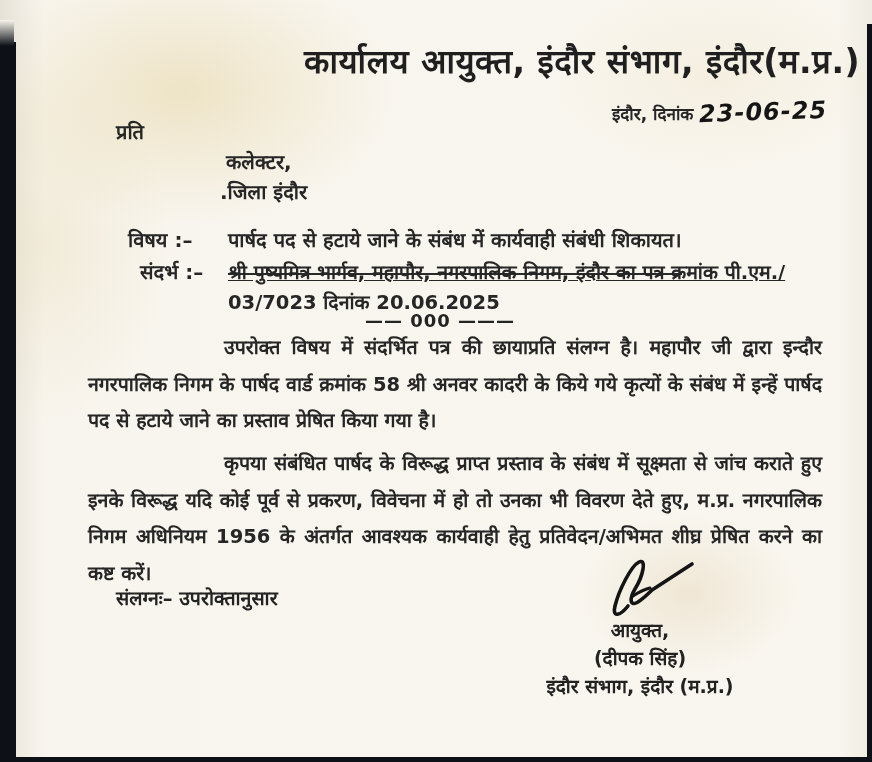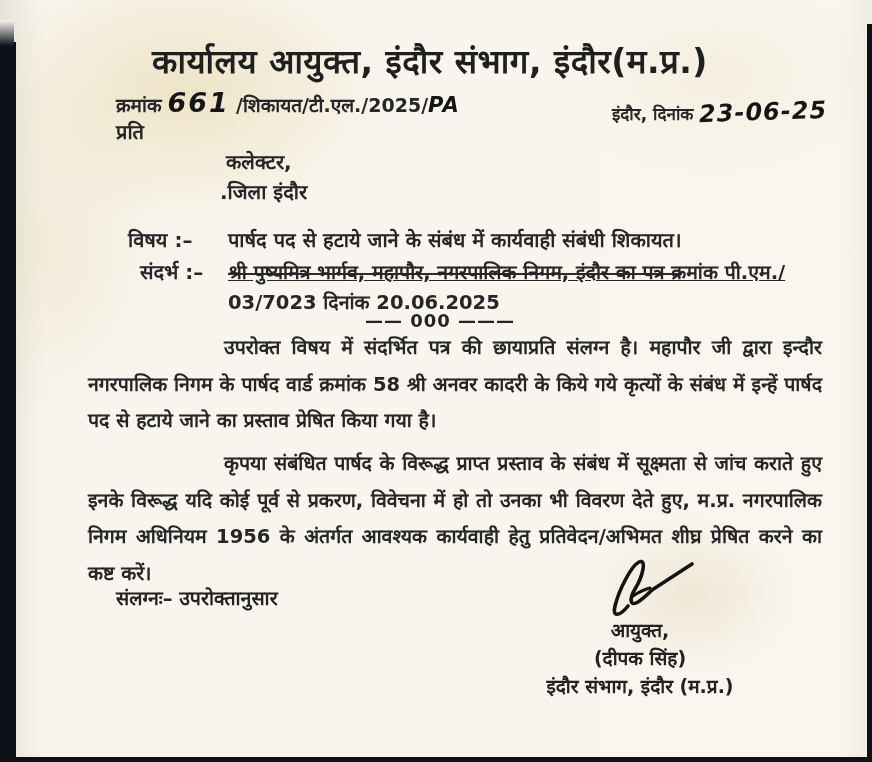--- a/index.html
+++ b/index.html
@@ -21,21 +21,21 @@
   }
   .edge{position:absolute;background:#0d1117;}
   #edge-left{left:0;top:42px;width:16px;height:720px;}
   #edge-left-fade{left:0;top:20px;width:14px;height:26px;background:linear-gradient(#f8f5ee,#0d1117);position:absolute;}
   #edge-right{right:0;top:24px;width:5px;height:738px;}
   #edge-bottom{left:0;bottom:0;width:872px;height:5px;}
 
   .printed{font-weight:700;color:#262626;}
   .hand{font-style:italic;font-weight:600;color:#151515;letter-spacing:1px;}
 
-  #header-title{position:absolute;top:38px;left:0;width:860px;text-align:center;
+  #header-title{position:absolute;top:38px;left:0;width:860px;text-align:right;
     font-size:33px;font-weight:700;letter-spacing:.5px;color:#1f1f1f;}
 
   #ref-row{position:absolute;top:92px;left:116px;font-size:19px;}
   #ref-number{font-size:27px;line-height:20px;letter-spacing:2px;}
   #ref-suffix-hand{font-size:21px;}
   #place-date{position:absolute;top:98px;left:612px;font-size:17px;}
   #date-hand{font-size:24px;transform:rotate(-2deg);display:inline-block;}
 
   #to-label{position:absolute;top:118px;left:116px;font-size:20px;}
   #to-line1{position:absolute;top:148px;left:226px;font-size:20px;}
@@ -64,25 +64,20 @@
   #sign-block{position:absolute;top:616px;left:470px;width:340px;text-align:center;
     font-size:19px;font-weight:700;line-height:28px;color:#222;}
 </style>
 </head>
 <body>
 
 <div id="page">
 
   <div id="header-title">कार्यालय आयुक्त, इंदौर संभाग, इंदौर(म.प्र.)</div>
 
-  <div id="ref-row">
-    <span class="printed">क्रमांक</span>
-    <span class="hand" id="ref-number">661</span>
-    <span class="printed">/शिकायत/टी.एल./2025/</span><span class="hand" id="ref-suffix-hand">PA</span>
-  </div>
 
   <div id="place-date">
     <span class="printed">इंदौर, दिनांक</span>
     <span class="hand" id="date-hand">23-06-25</span>
   </div>
 
   <div id="to-label" class="printed">प्रति</div>
   <div id="to-line1" class="printed">कलेक्टर,</div>
   <div id="to-line2" class="printed">.जिला इंदौर</div>
 

